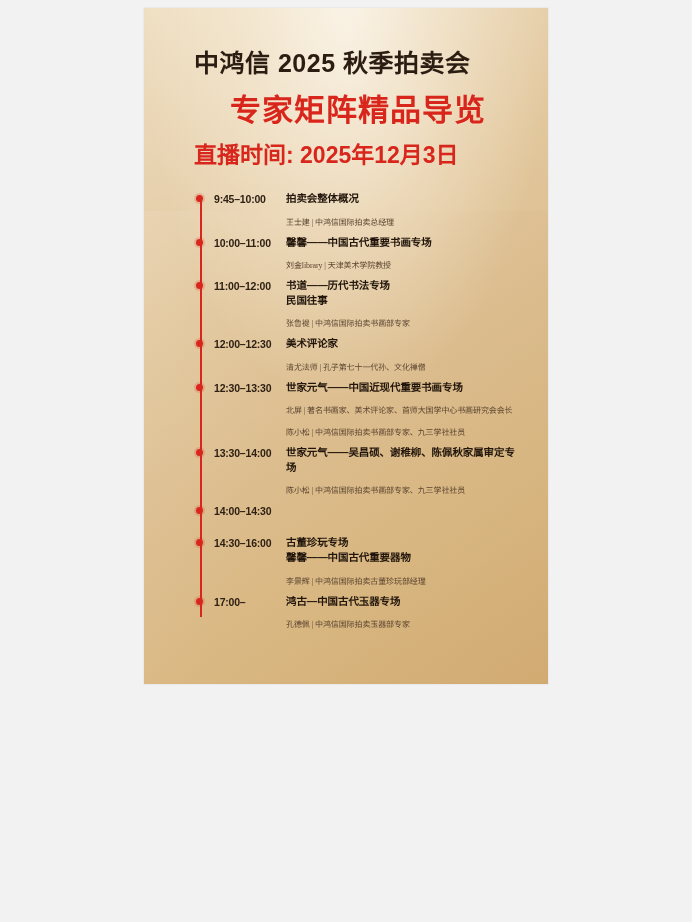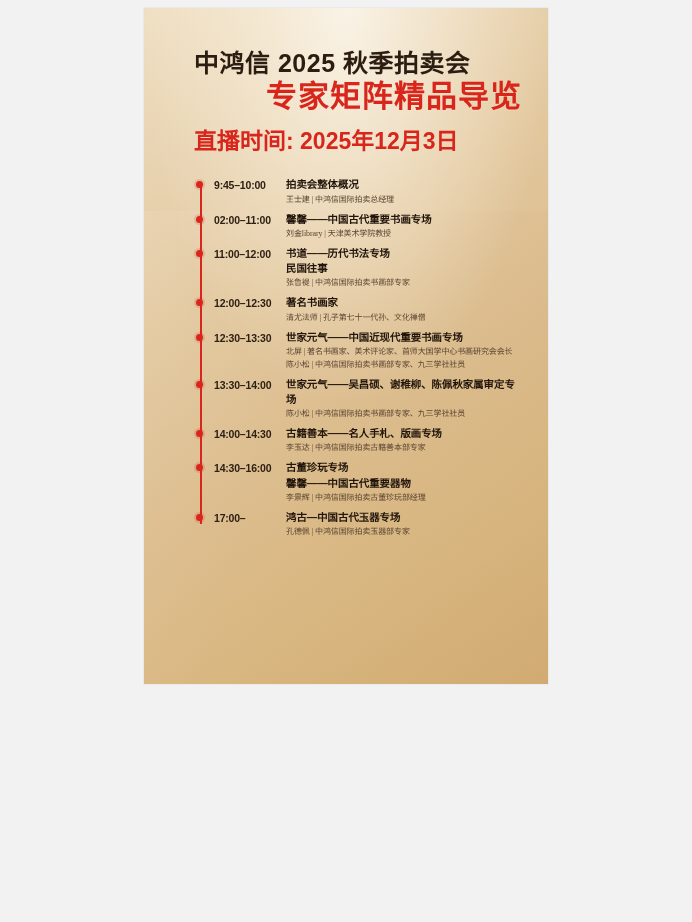--- a/index.html
+++ b/index.html
@@ -72,23 +72,23 @@
     letter-spacing: 0.5px;
     text-align: left;
     padding-left: 24px;
     line-height: 1.25;
   }
   .poster-title-2 {
     font-size: 31px;
     font-weight: bold;
     color: #d8261c;
     letter-spacing: 1px;
-    text-align: right;
+    text-align: center;
     padding-left: 24px;
-    margin-top: 0;
+    margin-top: 14px;
     line-height: 1.18;
     text-shadow: 0 1px 0 rgba(255,230,200,0.5);
   }
   .poster-title-3 {
     font-size: 23px;
     font-weight: bold;
     color: #d8261c;
     text-align: left;
     padding-left: 24px;
     margin-top: 12px;
@@ -145,21 +145,21 @@
     font-size: 10.5px;
     color: #22160c;
     font-weight: bold;
     line-height: 1.45;
     letter-spacing: -0.1px;
   }
   .sched-sub {
     font-size: 8px;
     color: #5b4530;
     line-height: 1.5;
-    margin-top: 1px;
+    margin-top: 10px;
     font-family: "Liberation Serif", "DejaVu Serif", serif;
     letter-spacing: -0.1px;
   }
 
   
   .info-strip {
     background: #ffffff;
     padding: 26px 24px 0 24px;
     box-sizing: border-box;
     flex: 1;
@@ -229,42 +229,42 @@
             <span class="dot"></span>
             <div class="sched-time">9:45–10:00</div>
             <div class="sched-body">
               <div class="sched-main">拍卖会整体概况</div>
               <div class="sched-sub">王士建 | 中鸿信国际拍卖总经理</div>
             </div>
           </div>
 
           <div class="sched-row">
             <span class="dot"></span>
-            <div class="sched-time">02:00–11:00</div>
+            <div class="sched-time">10:00–11:00</div>
             <div class="sched-body">
               <div class="sched-main">馨馨——中国古代重要书画专场</div>
               <div class="sched-sub">刘金library | 天津美术学院教授</div>
             </div>
           </div>
 
           <div class="sched-row">
             <span class="dot"></span>
             <div class="sched-time">11:00–12:00</div>
             <div class="sched-body">
               <div class="sched-main">书道——历代书法专场</div>
               <div class="sched-main">民国往事</div>
               <div class="sched-sub">张鲁褆 | 中鸿信国际拍卖书画部专家</div>
             </div>
           </div>
 
           <div class="sched-row">
             <span class="dot"></span>
             <div class="sched-time">12:00–12:30</div>
             <div class="sched-body">
-              <div class="sched-main">著名书画家</div>
+              <div class="sched-main">美术评论家</div>
               <div class="sched-sub">清尤法师 | 孔子第七十一代孙、文化禅僧</div>
             </div>
           </div>
 
           <div class="sched-row">
             <span class="dot"></span>
             <div class="sched-time">12:30–13:30</div>
             <div class="sched-body">
               <div class="sched-main">世家元气——中国近现代重要书画专场</div>
               <div class="sched-sub">北屏 | 著名书画家、美术评论家、首师大国学中心书画研究会会长</div>
@@ -277,24 +277,20 @@
             <div class="sched-time">13:30–14:00</div>
             <div class="sched-body">
               <div class="sched-main">世家元气——吴昌硕、谢稚柳、陈佩秋家属审定专场</div>
               <div class="sched-sub">陈小松 | 中鸿信国际拍卖书画部专家、九三学社社员</div>
             </div>
           </div>
 
           <div class="sched-row">
             <span class="dot"></span>
             <div class="sched-time">14:00–14:30</div>
-            <div class="sched-body">
-              <div class="sched-main">古籍善本——名人手札、版画专场</div>
-              <div class="sched-sub">李玉达 | 中鸿信国际拍卖古籍善本部专家</div>
-            </div>
           </div>
 
           <div class="sched-row">
             <span class="dot"></span>
             <div class="sched-time">14:30–16:00</div>
             <div class="sched-body">
               <div class="sched-main">古董珍玩专场</div>
               <div class="sched-main">馨馨——中国古代重要器物</div>
               <div class="sched-sub">李景辉 | 中鸿信国际拍卖古董珍玩部经理</div>
             </div>

